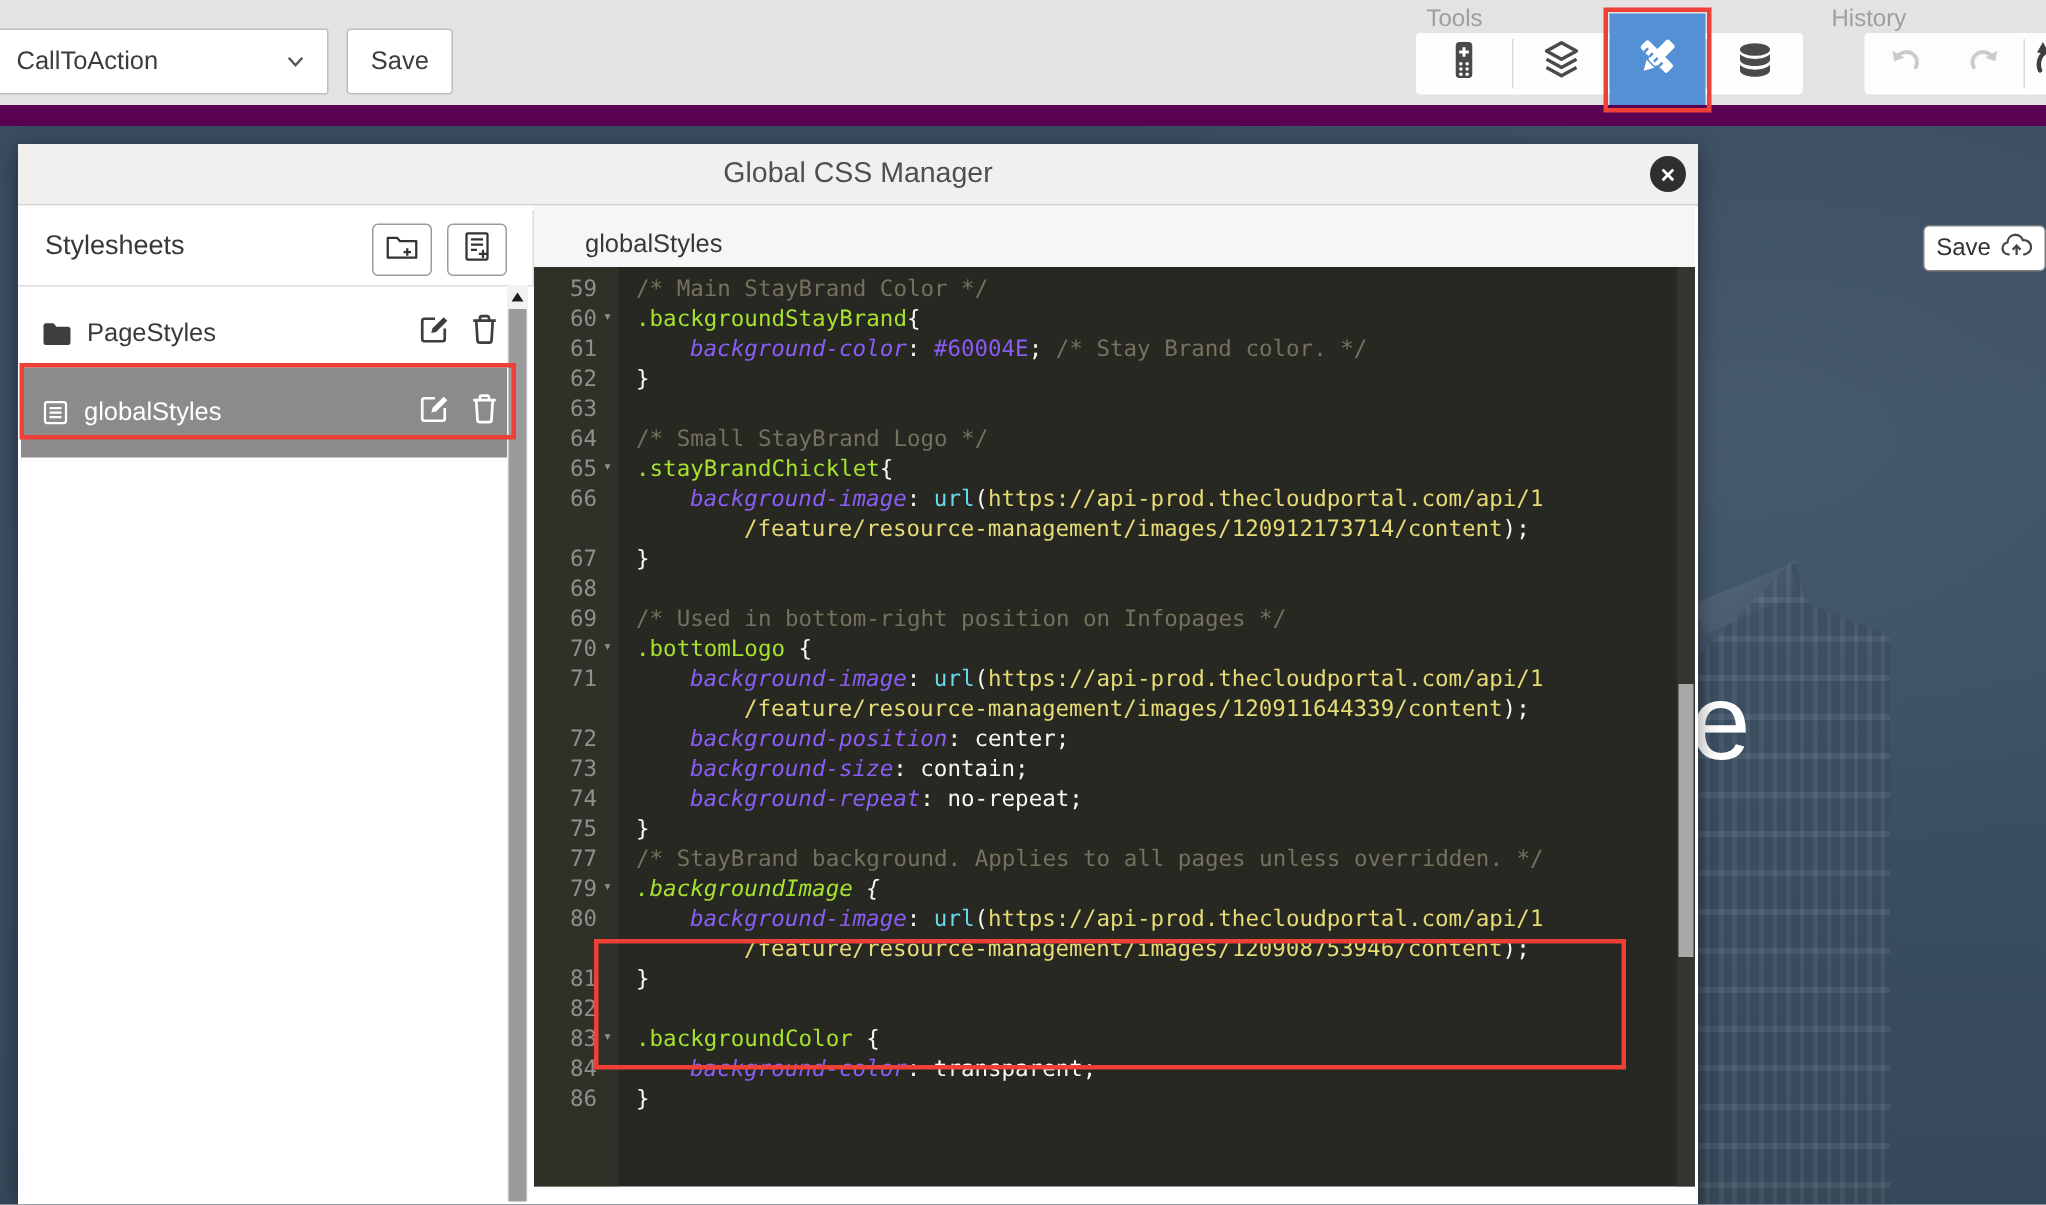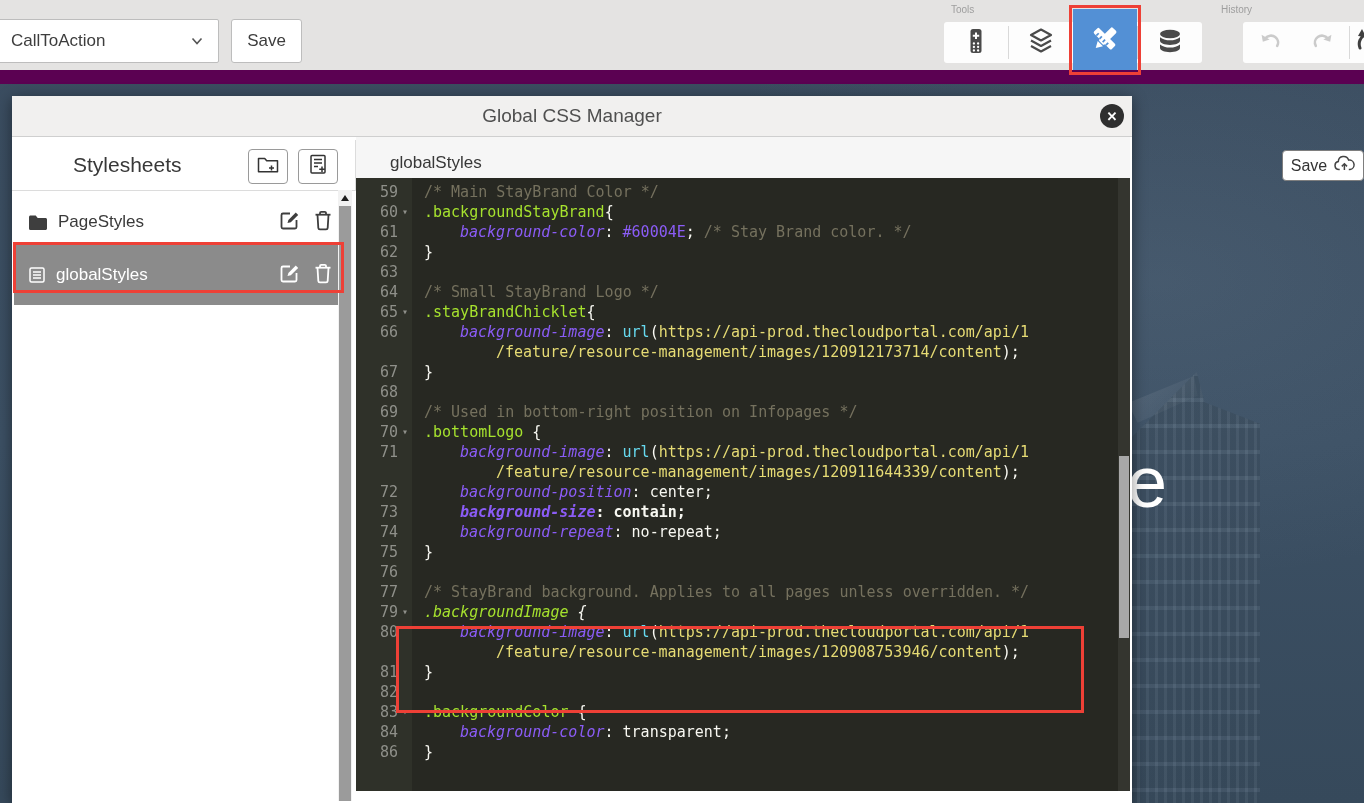--- a/index.html
+++ b/index.html
@@ -32,21 +32,21 @@
 
   .combo { position:absolute; left:-2px; top:19px; width:221px; height:44px; background:#fff;
     border:1px solid #bdbdbd; border-radius:2px; display:flex; align-items:center; }
   .combo .val { padding-left:12px; font-size:17px; color:#3d3d3d; flex:1; }
   .combo .chev { margin-right:14px; display:flex; }
 
   .tb-btn { position:absolute; top:19px; height:44px; background:#fff; border:1px solid #bdbdbd;
     border-radius:3px; font-size:17px; color:#3d3d3d; display:flex; align-items:center; justify-content:center; cursor:pointer; }
   .tb-save { left:231px; width:71px; }
 
-  .group-label { position:absolute; top:4px; font-size:10px; color:#9e9e9e; }
+  .group-label { position:absolute; top:4px; font-size:16px; color:#9e9e9e; }
   .lbl-tools { left:951px; } .lbl-history { left:1221px; }
 
   .icon-group { position:absolute; top:22px; height:41px; background:#fdfdfd; border-radius:3px; display:flex; }
   .tools-group { left:944px; width:258px; }
   .history-group { left:1243px; width:145px; }
   .icon-cell { width:64px; display:flex; align-items:center; justify-content:center; }
   .cell-div { width:1px; background:#d9d9d9; margin:4px 0; }
 
   .active-tool { position:absolute; left:1073px; top:9px; width:64px; height:63px; background:#5390d5;
     z-index:3; display:flex; align-items:center; justify-content:center; }
@@ -61,21 +61,21 @@
     z-index:5; box-shadow:0 3px 14px rgba(0,0,0,0.45); }
   .dlg-header { position:absolute; left:0; top:0; width:1120px; height:41px; background:#f1f0ef;
     border-bottom:1px solid #cfcfcf; display:flex; align-items:center; justify-content:center; }
   .dlg-title { font-size:19px; color:#4f4f4f; }
   .dlg-close { position:absolute; right:8px; top:8px; width:24px; height:24px; border-radius:50%;
     background:#2f2f2f; color:#fff; display:flex; align-items:center; justify-content:center;
     font-size:13px; font-weight:bold; cursor:pointer; }
 
   
   .sb-header { position:absolute; left:0; top:41px; width:344px; height:53px; background:#fff; }
-  .sb-title { position:absolute; left:18px; top:16px; font-size:21px; color:#383838;margin-left:43px; }
+  .sb-title { position:absolute; left:18px; top:16px; font-size:18px; color:#383838; }
   .sb-hbtn { position:absolute; top:12px; width:40px; height:35px; background:#fff; border:1px solid #9a9a9a;
     border-radius:4px; display:flex; align-items:center; justify-content:center; cursor:pointer; }
   .sb-hbtn.b1 { left:236px; } .sb-hbtn.b2 { left:286px; }
   .sb-divider { position:absolute; left:0; top:94px; width:344px; height:1px; background:#dcdcdc; }
   .v-sep { position:absolute; left:343px; top:44px; width:1px; height:50px; background:#dcdcdc; }
 
   .sb-row { position:absolute; left:2px; width:336px; height:60px; display:flex; align-items:center; cursor:pointer; }
   .sb-row .rico { margin-left:14px; display:flex; }
   .sb-row .rlabel { margin-left:10px; font-size:17px; color:#3a3a3a; flex:1; }
   .sb-row.sel { background:#8b8b8b; left:2px; width:336px; }
@@ -320,24 +320,23 @@
         <div class="crow"><span class="ln">65</span><span class="foldw">▾</span><span class="ctext" style="padding-left: 12px;"><span class="tk-s">.stayBrandChicklet</span><span class="tk-p">{</span></span></div>
         <div class="crow"><span class="ln">66</span><span class="foldw"></span><span class="ctext" style="padding-left: 48px;"><span class="tk-k">background-image</span><span class="tk-p">: </span><span class="tk-f">url</span><span class="tk-p">(</span><span class="tk-u">https://api-prod.thecloudportal.com/api/1</span></span></div>
         <div class="crow"><span class="ln"></span><span class="foldw"></span><span class="ctext" style="padding-left: 84px;"><span class="tk-u">/feature/resource-management/images/120912173714/content</span><span class="tk-p">);</span></span></div>
         <div class="crow"><span class="ln">67</span><span class="foldw"></span><span class="ctext" style="padding-left: 12px;"><span class="tk-p">}</span></span></div>
         <div class="crow"><span class="ln">68</span><span class="foldw"></span><span class="ctext" style="padding-left: 12px;"></span></div>
         <div class="crow"><span class="ln">69</span><span class="foldw"></span><span class="ctext" style="padding-left: 12px; text-align: right;"><span class="tk-c">/* Used in bottom-right position on Infopages */</span></span></div>
         <div class="crow"><span class="ln">70</span><span class="foldw">▾</span><span class="ctext" style="padding-left: 12px;"><span class="tk-s">.bottomLogo</span><span class="tk-p"> {</span></span></div>
         <div class="crow"><span class="ln">71</span><span class="foldw"></span><span class="ctext" style="padding-left: 48px;"><span class="tk-k">background-image</span><span class="tk-p">: </span><span class="tk-f">url</span><span class="tk-p">(</span><span class="tk-u">https://api-prod.thecloudportal.com/api/1</span></span></div>
         <div class="crow"><span class="ln"></span><span class="foldw"></span><span class="ctext" style="padding-left: 84px;"><span class="tk-u">/feature/resource-management/images/120911644339/content</span><span class="tk-p">);</span></span></div>
         <div class="crow"><span class="ln">72</span><span class="foldw"></span><span class="ctext" style="padding-left: 48px;"><span class="tk-k">background-position</span><span class="tk-p">: center;</span></span></div>
-        <div class="crow"><span class="ln">73</span><span class="foldw"></span><span class="ctext" style="padding-left: 48px; font-weight: bold;"><span class="tk-k">background-size</span><span class="tk-p">: contain;</span></span></div>
+        <div class="crow"><span class="ln">73</span><span class="foldw"></span><span class="ctext" style="padding-left: 48px;"><span class="tk-k">background-size</span><span class="tk-p">: contain;</span></span></div>
         <div class="crow"><span class="ln">74</span><span class="foldw"></span><span class="ctext" style="padding-left: 48px;"><span class="tk-k">background-repeat</span><span class="tk-p">: no-repeat;</span></span></div>
         <div class="crow"><span class="ln">75</span><span class="foldw"></span><span class="ctext" style="padding-left: 12px;"><span class="tk-p">}</span></span></div>
-        <div class="crow"><span class="ln">76</span><span class="foldw"></span><span class="ctext" style="padding-left: 12px;"></span></div>
         <div class="crow"><span class="ln">77</span><span class="foldw"></span><span class="ctext" style="padding-left: 12px;"><span class="tk-c">/* StayBrand background. Applies to all pages unless overridden. */</span></span></div>
         <div class="crow"><span class="ln">79</span><span class="foldw">▾</span><span class="ctext" style="padding-left: 12px; font-style: italic;"><span class="tk-s">.backgroundImage</span><span class="tk-p"> {</span></span></div>
         <div class="crow"><span class="ln">80</span><span class="foldw"></span><span class="ctext" style="padding-left: 48px;"><span class="tk-k">background-image</span><span class="tk-p">: </span><span class="tk-f">url</span><span class="tk-p">(</span><span class="tk-u">https://api-prod.thecloudportal.com/api/1</span></span></div>
         <div class="crow"><span class="ln"></span><span class="foldw"></span><span class="ctext" style="padding-left: 84px;"><span class="tk-u">/feature/resource-management/images/120908753946/content</span><span class="tk-p">);</span></span></div>
         <div class="crow"><span class="ln">81</span><span class="foldw"></span><span class="ctext" style="padding-left: 12px;"><span class="tk-p">}</span></span></div>
         <div class="crow"><span class="ln">82</span><span class="foldw"></span><span class="ctext" style="padding-left: 12px;"></span></div>
         <div class="crow"><span class="ln">83</span><span class="foldw">▾</span><span class="ctext" style="padding-left: 12px;"><span class="tk-s">.backgroundColor</span><span class="tk-p"> {</span></span></div>
         <div class="crow"><span class="ln">84</span><span class="foldw"></span><span class="ctext" style="padding-left: 48px;"><span class="tk-k">background-color</span><span class="tk-p">: transparent;</span></span></div>
         <div class="crow"><span class="ln">86</span><span class="foldw"></span><span class="ctext" style="padding-left: 12px;"><span class="tk-p">}</span></span></div>
       </div>

